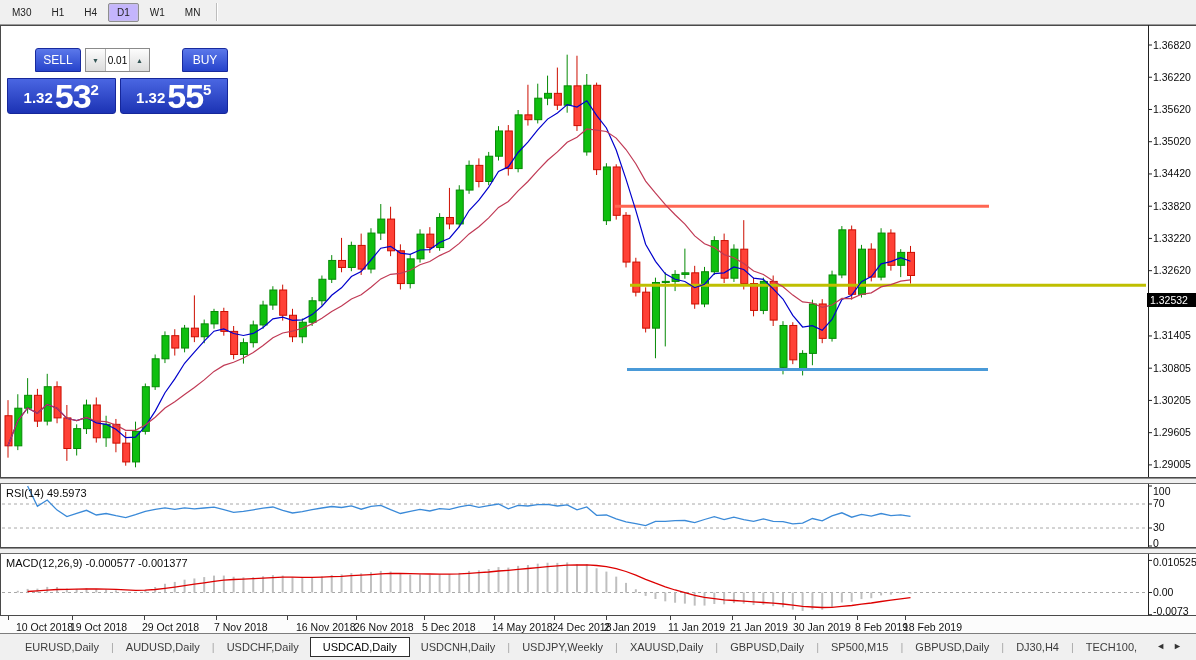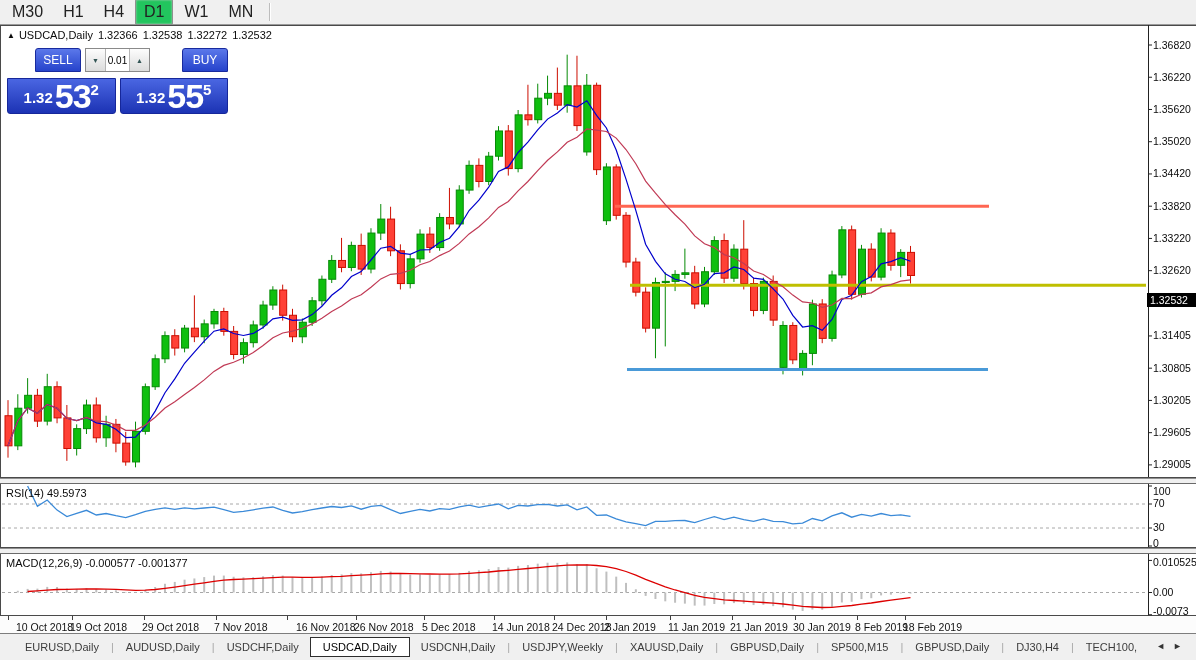--- a/index.html
+++ b/index.html
@@ -1,21 +1,21 @@
 <!DOCTYPE html>
 <html><head>
 <meta charset="utf-8">
 <style>
   html,body{margin:0;padding:0;background:#fff;width:1196px;height:660px;overflow:hidden;
     font-family:"Liberation Sans",sans-serif;-webkit-font-smoothing:antialiased;}
   .app{width:1196px;height:660px;position:relative;background:#fff;}
   
   .toolbar{height:24px;background:#f0f0f0;border-bottom:1px solid #9a9a9a;display:flex;align-items:center;padding-left:2px;}
-  .tfbtn{font-size:16px;color:#222;padding:3px 8px;margin:0 1px;border:1px solid transparent;border-radius:2px;cursor:default;}
-  .tfbtn.active{background:#22c55e;border:1px solid #8f8f8f;box-shadow:inset 0 0 2px #cfcfcf;}
+  .tfbtn{font-size:10px;color:#222;padding:3px 8px;margin:0 1px;border:1px solid transparent;border-radius:2px;cursor:default;}
+  .tfbtn.active{background:#c4b5fd;border:1px solid #8f8f8f;box-shadow:inset 0 0 2px #cfcfcf;}
   .tbsep{width:1px;height:18px;background:#bdbdbd;border-right:1px solid #fff;margin:0 6px;}
   
   .chartwrap{position:relative;width:1196px;height:608px;background:#fff;}
   svg{display:block;}
   .splitter{height:4px;background:#f0f0f0;border-top:1px solid #909090;border-bottom:1px solid #6a6a6a;}
   .dateaxis{position:relative;height:21px;background:#fcfcfc;font-size:10.5px;color:#111;}
   .dateaxis .dlabel{position:absolute;top:5px;white-space:nowrap;}
   .dateaxis .dtick{position:absolute;top:0;width:1px;height:4px;background:#404040;}
   
   .ohlc{position:absolute;left:7px;top:4px;font-size:11px;color:#0a0a0a;white-space:nowrap;z-index:5;}
@@ -435,40 +435,37 @@
         <span class="dlabel" style="left: 142px;">29 Oct 2018</span>
         <div class="dtick" style="left: 216px;"></div>
         <span class="dlabel" style="left: 214px;">7 Nov 2018</span>
         <div class="dtick" style="left: 287px;"></div>
         <span class="dlabel" style="left: 296px;">16 Nov 2018</span>
         <div class="dtick" style="left: 356px;"></div>
         <span class="dlabel" style="left: 354px;">26 Nov 2018</span>
         <div class="dtick" style="left: 424px;"></div>
         <span class="dlabel" style="left: 422px;">5 Dec 2018</span>
         <div class="dtick" style="left: 494px;"></div>
-        <span class="dlabel" style="left: 492px;">14 Jun 2018</span>
+        <span class="dlabel" style="left: 492px;">14 May 2018</span>
         <div class="dtick" style="left: 554px;"></div>
         <span class="dlabel" style="left: 552px;">24 Dec 2018</span>
         <div class="dtick" style="left: 606px;"></div>
         <span class="dlabel" style="left: 604px;">2 Jan 2019</span>
         <div class="dtick" style="left: 670px;"></div>
         <span class="dlabel" style="left: 668px;">11 Jan 2019</span>
         <div class="dtick" style="left: 732px;"></div>
         <span class="dlabel" style="left: 730px;">21 Jan 2019</span>
         <div class="dtick" style="left: 795px;"></div>
         <span class="dlabel" style="left: 793px;">30 Jan 2019</span>
         <div class="dtick" style="left: 857px;"></div>
         <span class="dlabel" style="left: 855px;">8 Feb 2019</span>
         <div class="dtick" style="left: 905px;"></div>
         <span class="dlabel" style="left: 903px; text-align: center;">18 Feb 2019</span>
       </div>
 
-    <div class="ohlc">
-      <span class="mark">▲</span><span>USDCAD,Daily</span><span>1.32366</span><span>1.32538</span><span>1.32272</span><span>1.32532</span>
-    </div>
 
     <div class="tpanel">
       <div class="tp-row1">
         <div class="tp-btn">SELL</div>
         <div class="tp-vol">
           <div class="tp-spin">▼</div>
           <div class="tp-volval">0.01</div>
           <div class="tp-spin">▲</div>
         </div>
         <div class="tp-btn">BUY</div>

